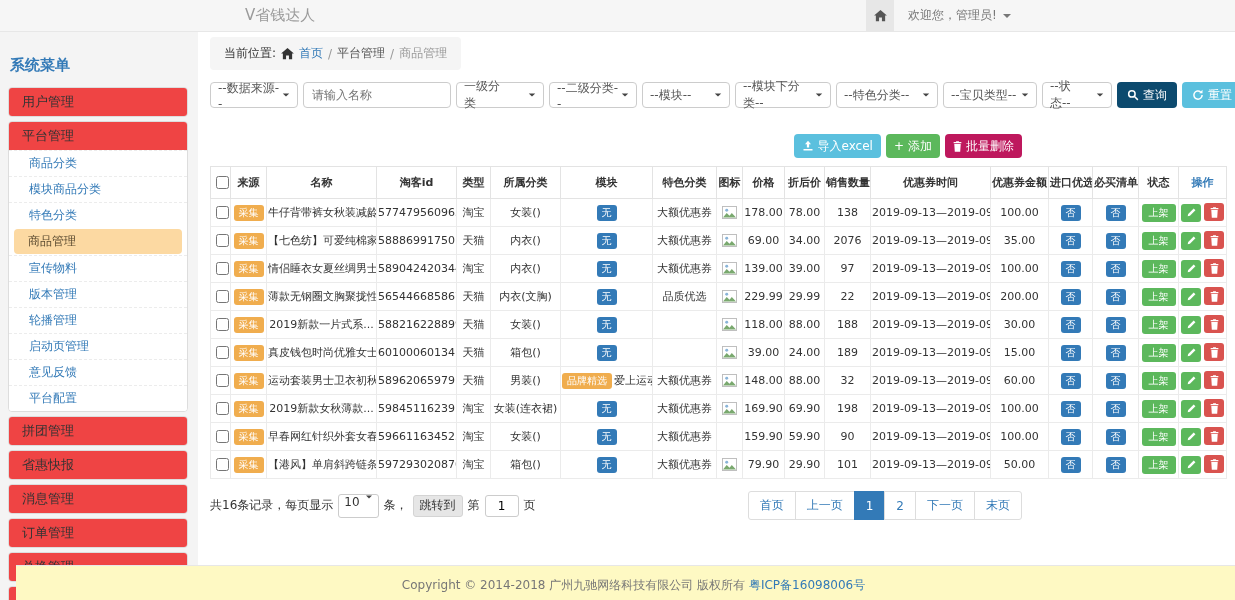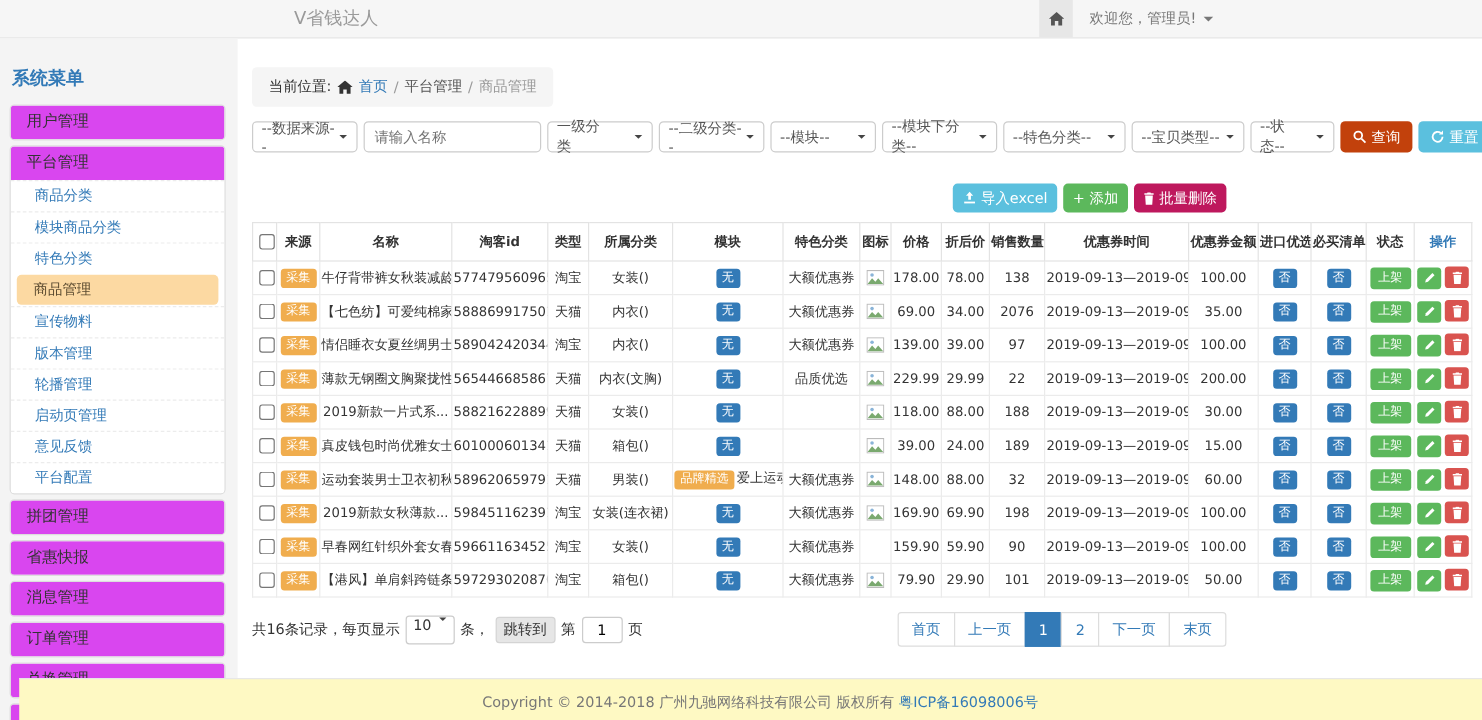--- a/index.html
+++ b/index.html
@@ -11,44 +11,44 @@
   .brand{margin-left:245px;font-size:15px;color:#9a9a9a;}
   .topbar-right{position:absolute;left:866px;top:0;height:100%;display:flex;align-items:center;}
   .home-box{width:28px;height:31px;background:#e7e7e7;display:flex;align-items:center;justify-content:center;color:#555;cursor:pointer;}
   .welcome{margin-left:14px;font-size:12px;color:#777;display:flex;align-items:center;gap:6px;cursor:pointer;}
   .caret{width:0;height:0;border-left:4px solid transparent;border-right:4px solid transparent;border-top:4px solid #777;}
   
   .side-rail{position:absolute;left:0;top:32px;width:198px;height:568px;background:#f4f4f4;}
   .sidebar{position:absolute;left:8px;top:44px;width:180px;}
   .sidebar-title{color:#337ab7;font-size:15px;font-weight:bold;padding:12px 4px 12px 2px;}
   .panel{border:1px solid #ddd;border-radius:4px;margin-bottom:4px;background:#fff;overflow:hidden;}
-  .panel-head{background:#d946ef;padding:0 13px;height:28px;line-height:28px;font-size:13px;color:#333;cursor:pointer;}
+  .panel-head{background:#ef4444;padding:0 13px;height:28px;line-height:28px;font-size:13px;color:#333;cursor:pointer;}
   .panel-body{background:#fff;}
   .menu-link{height:25px;line-height:25px;padding-left:20px;font-size:12px;color:#337ab7;border-top:1px dashed #ececec;cursor:pointer;}
   .menu-link.active{background:#fcd9a2;border-radius:4px;margin:1px 5px;padding-left:14px;color:#5a4a2f;border-top:none;}
   
-  .main{position:absolute;left:210px;top:40px;width:812px;}
+  .main{position:absolute;left:210px;top:21px;width:812px;}
   .breadcrumb{display:inline-flex;align-items:center;gap:5px;background:#f5f5f5;border-radius:4px;
               padding:8px 14px;font-size:12px;margin-top:16px;}
   .bc-prefix{color:#333;}
   .bc-home{color:#333;display:inline-flex;}
   .bc-0{color:#337ab7;cursor:pointer;}
   .bc-sep{color:#999;}
   .bc-1{color:#555;}
   .bc-2{color:#999;}
   
   .filter-bar{display:flex;align-items:center;gap:5px;margin-top:12px;}
   .fselect{height:26px;border:1px solid #ccc;border-radius:4px;background:#fff;display:flex;align-items:center;
            justify-content:space-between;padding:0 7px;font-size:12px;color:#555;box-sizing:border-box;cursor:pointer;flex:none;}
   .fselect .caret{border-top-color:#444;transform:scale(.8);}
   .ftext{height:26px;border:1px solid #ccc;border-radius:4px;padding:0 8px;font-size:12px;color:#555;
          box-sizing:border-box;outline:none;flex:none;font-family:inherit;}
   .btn{display:inline-flex;align-items:center;gap:4px;border:none;border-radius:4px;color:#fff;font-size:12px;
        height:26px;padding:0 10px;cursor:pointer;font-family:inherit;flex:none;}
-  .btn-primary{background:#c2410c;}
+  .btn-primary{background:#0c4a6e;}
   .btn-info{background:#5bc0de;}
   .btn-success{background:#5cb85c;}
   .btn-danger{background:#be185d;}
   
   .toolbar{display:flex;justify-content:flex-end;gap:5px;margin-top:26px;}
   .toolbar .btn{height:24px;padding:0 8px;}
   
   .grid{width:100%;border-collapse:collapse;table-layout:fixed;margin-top:8px;font-size:11px;color:#333;}
   .grid th{border:1px solid #e3e3e3;padding:6px 1px;font-weight:bold;text-align:center;white-space:nowrap;overflow:hidden;}
   .grid td{border:1px solid #ebebeb;padding:4px 1px;text-align:center;white-space:nowrap;overflow:hidden;height:18px;}

